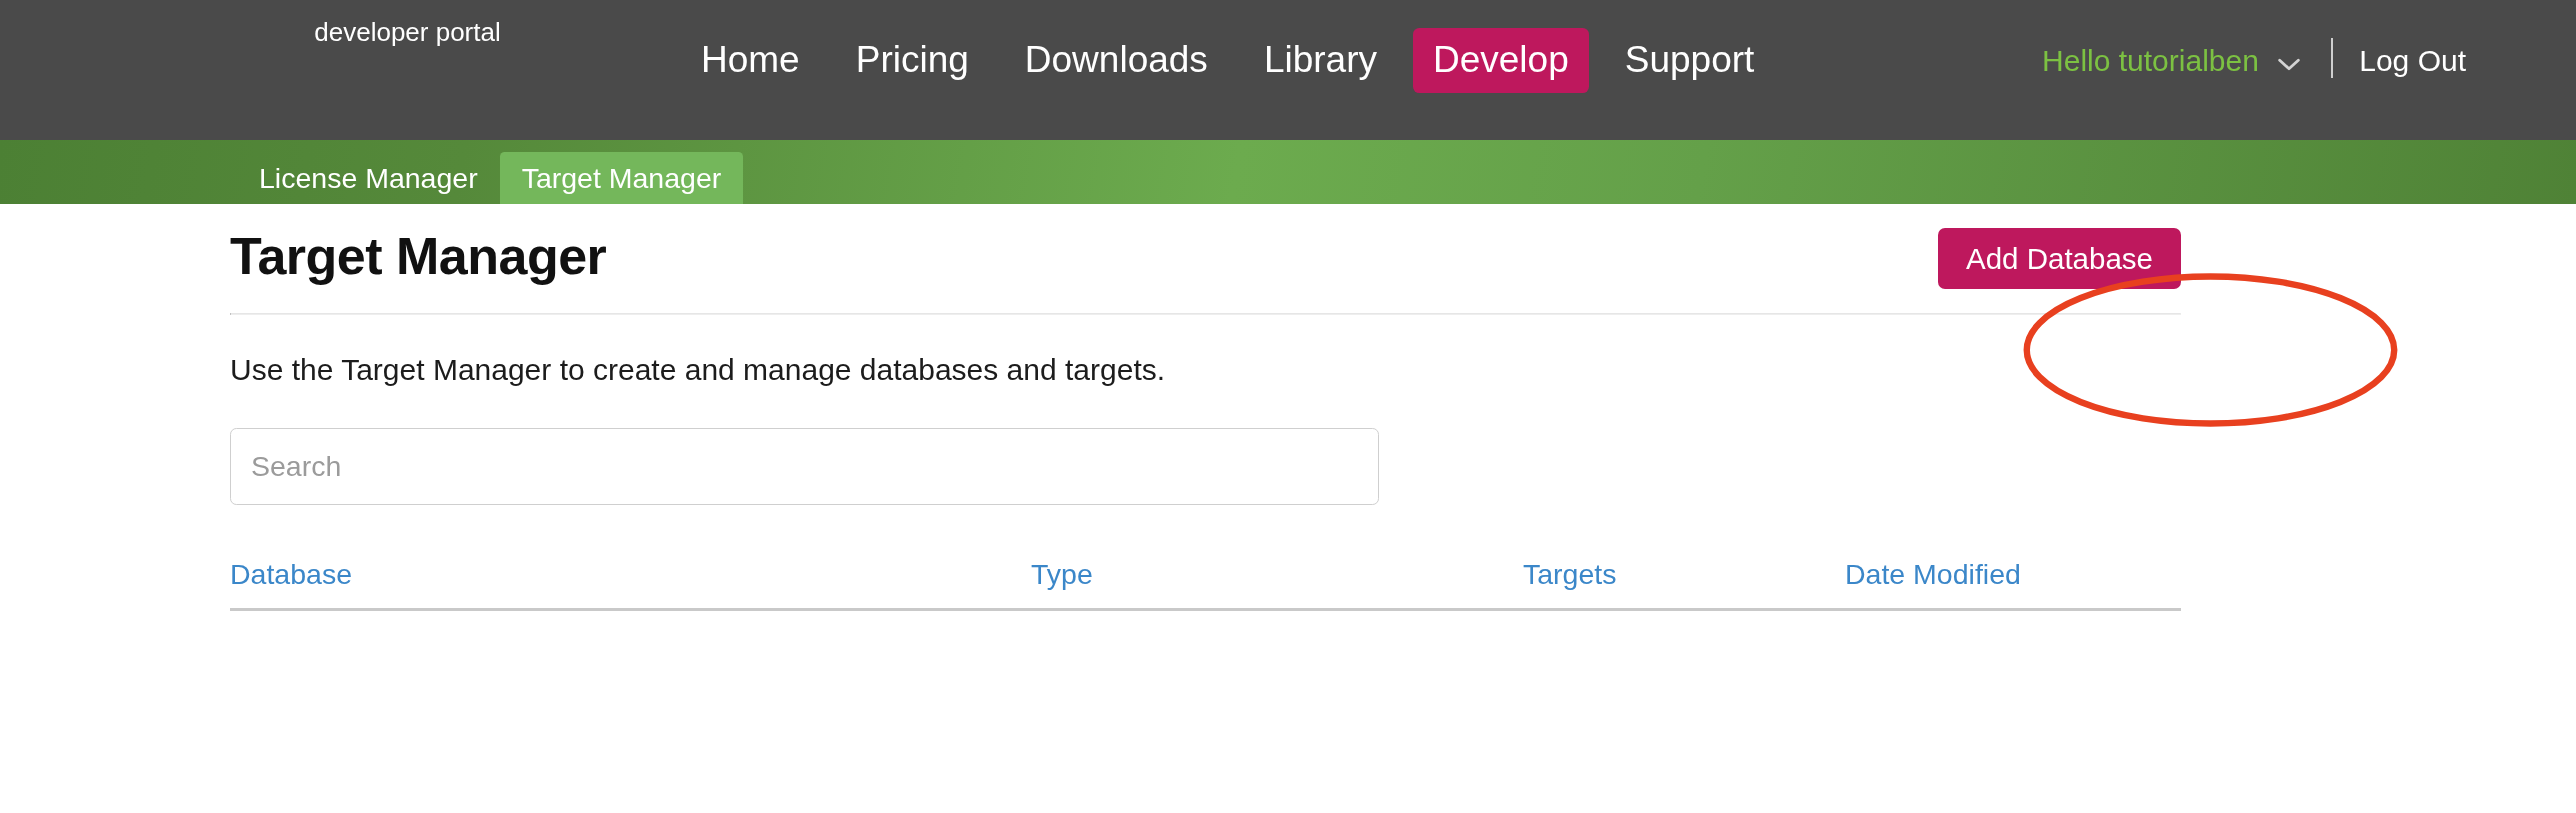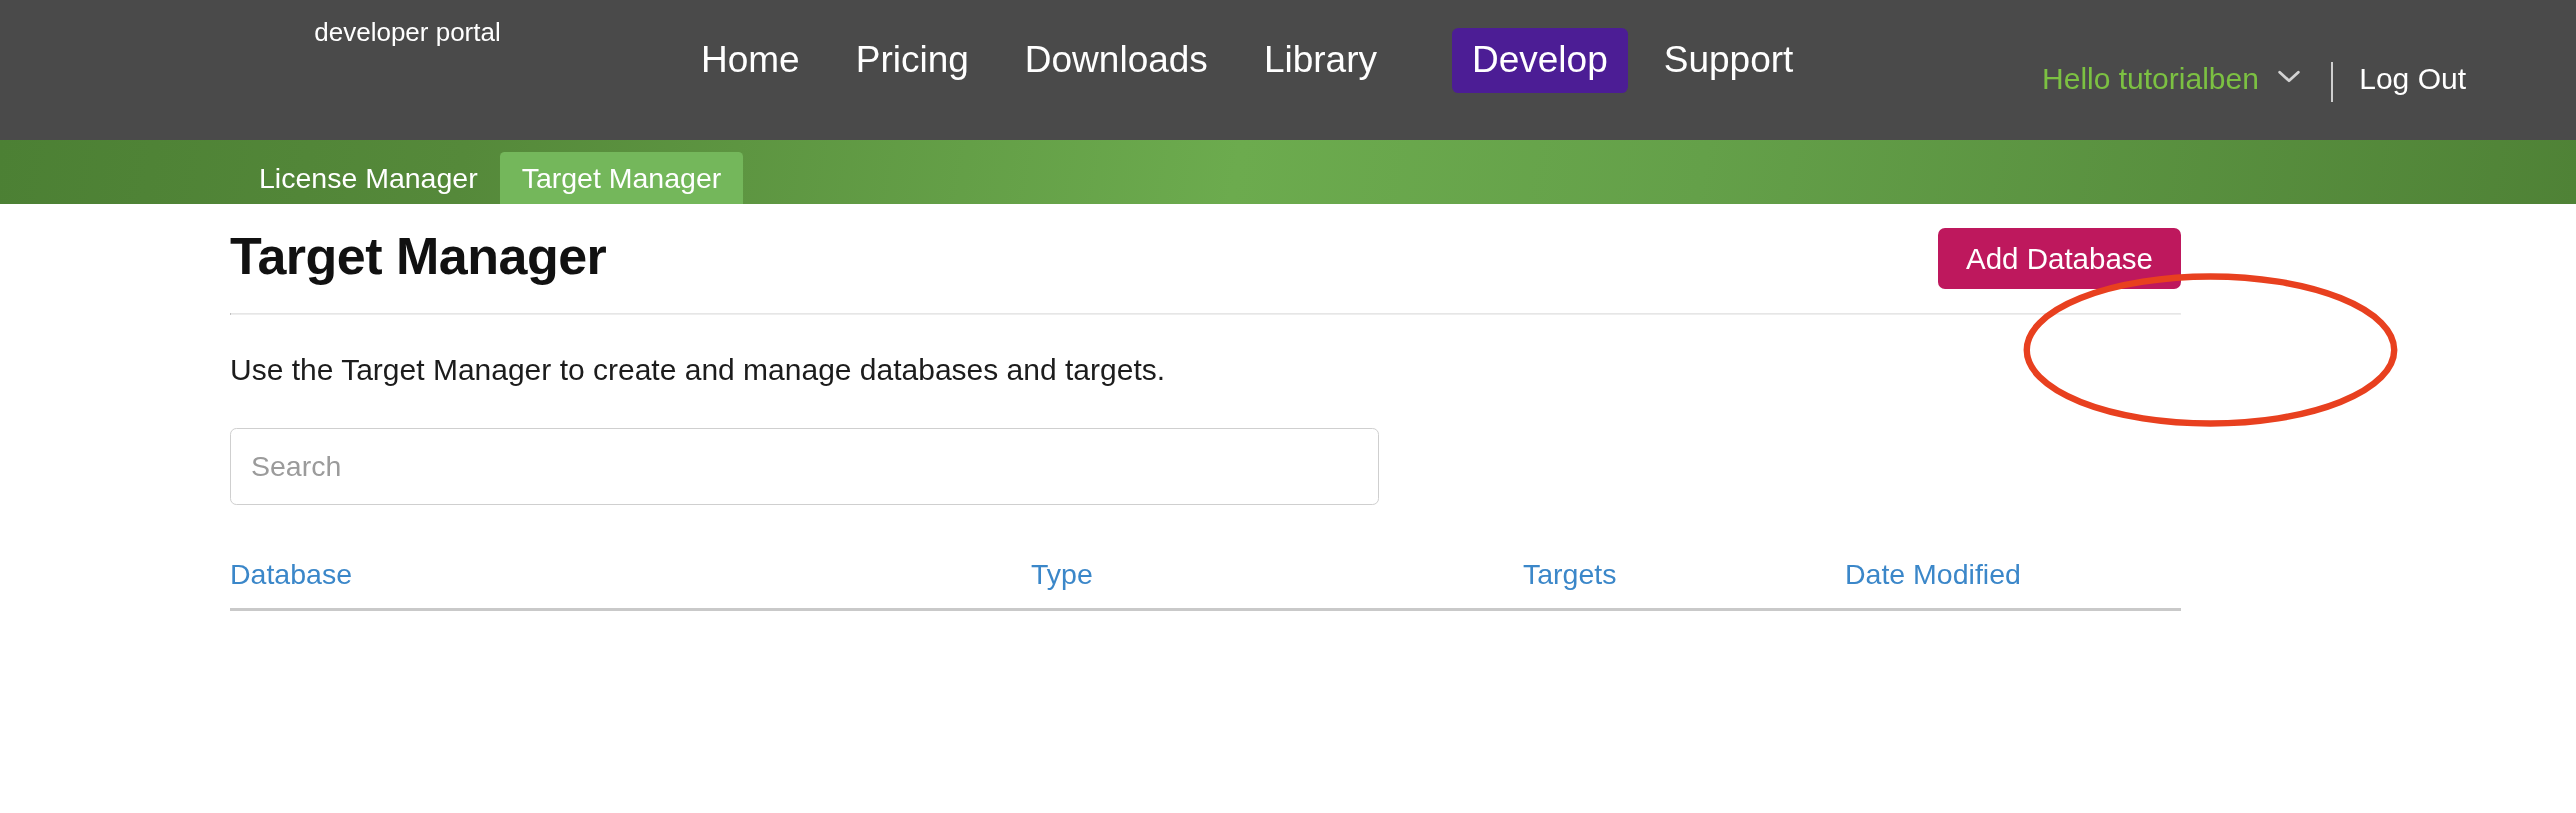--- a/index.html
+++ b/index.html
@@ -82,32 +82,30 @@
     color: #ffffff;
     font-size: 37px;
     font-weight: 400;
     padding: 13px 20px;
     border-radius: 6.4px;
     text-decoration: none;
     white-space: nowrap;
     line-height: 1.05;
   }
   .navitem.active {
-    background: #4c1d95;
-    margin-left: 39px;
+    background: #be185d;
   }
 
   
   .account {
     position: absolute;
     right: 110px;
     top: 38px;
     display: flex;
-    align-items: flex-start;
-    margin-top: 24px;
+    align-items: flex-end;
   }
   .hello {
     color: #7cc142;
     font-size: 30px;
     white-space: nowrap;
   }
   .chev {
     margin-left: 16.6px;
     display: inline-block;
     width: 28px;

